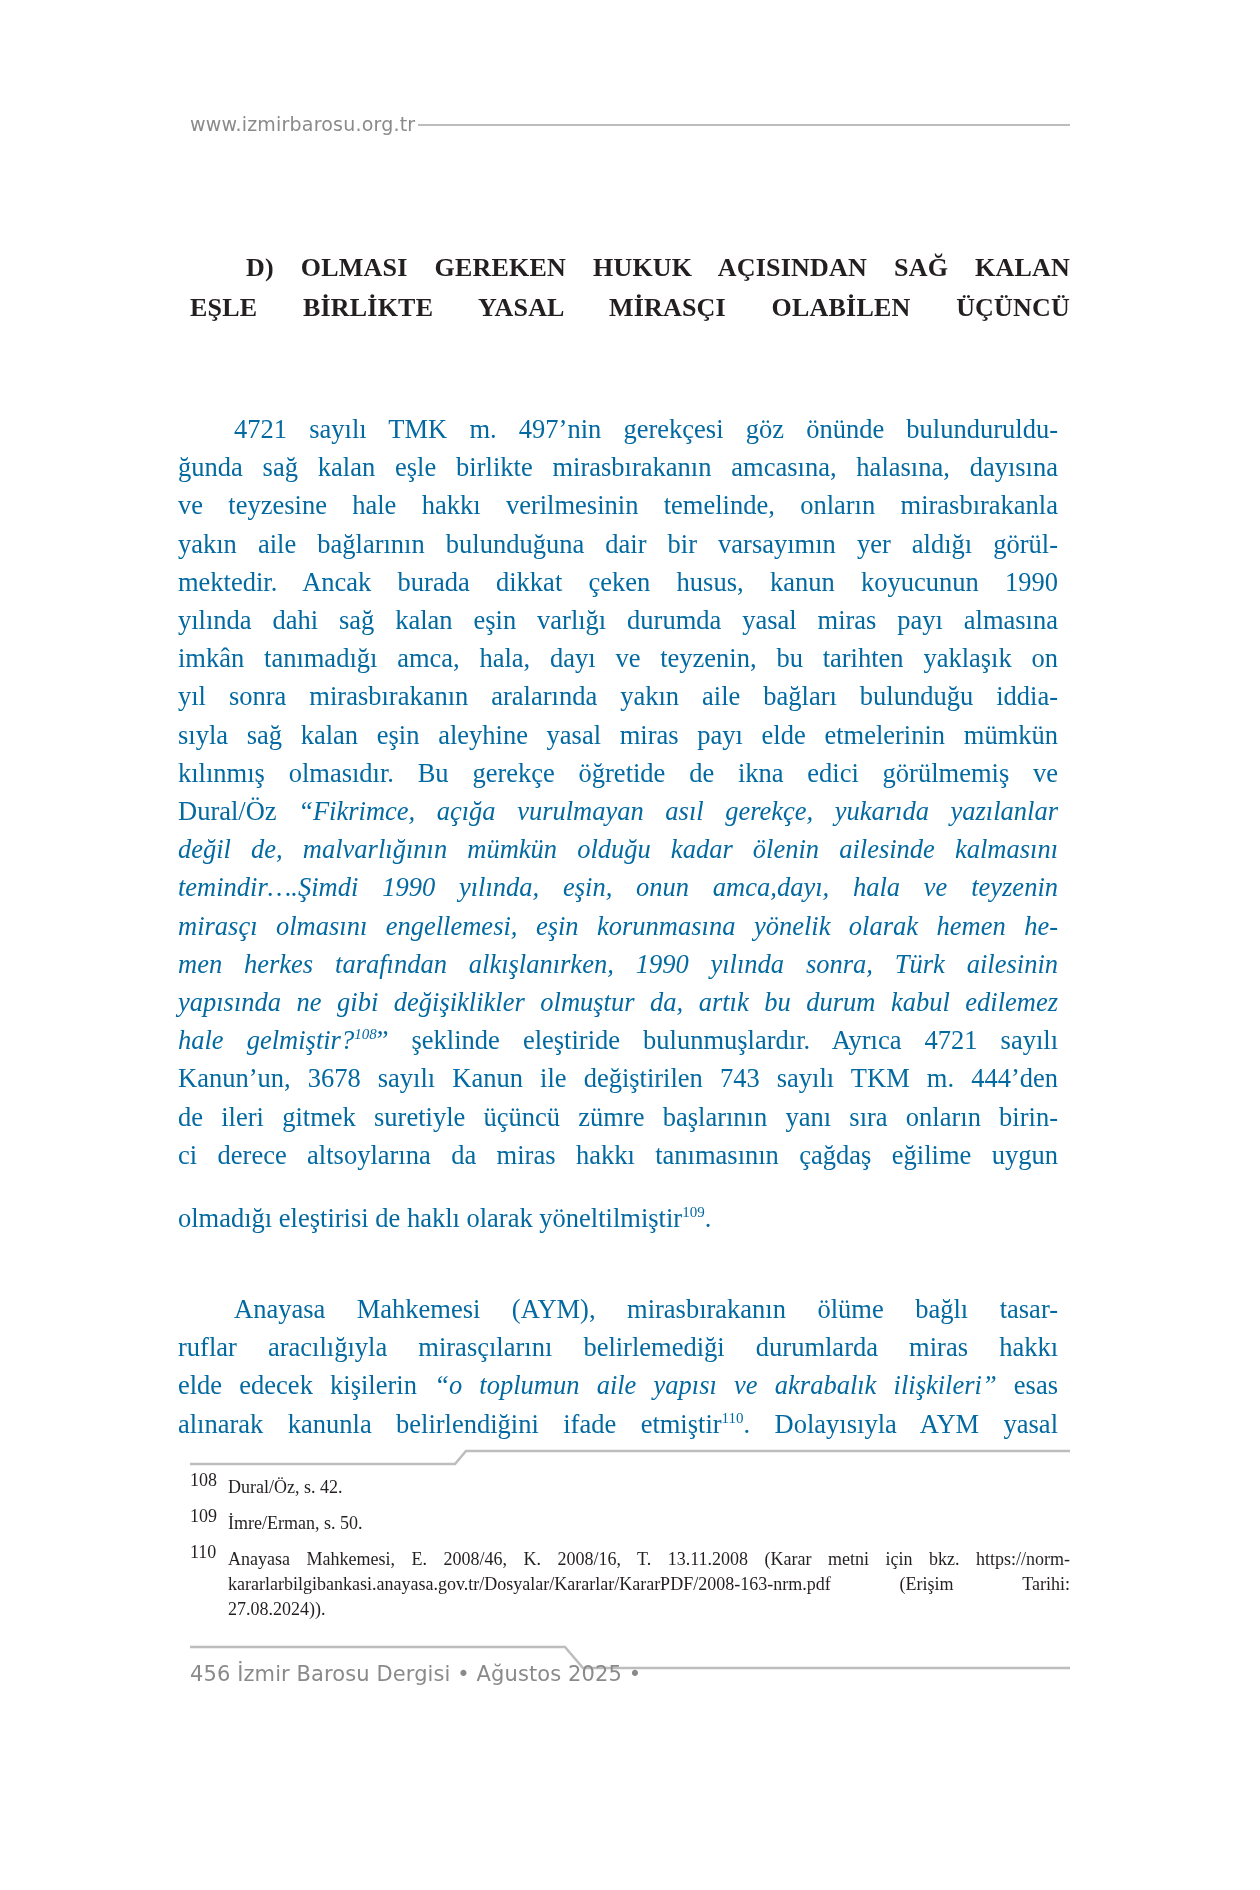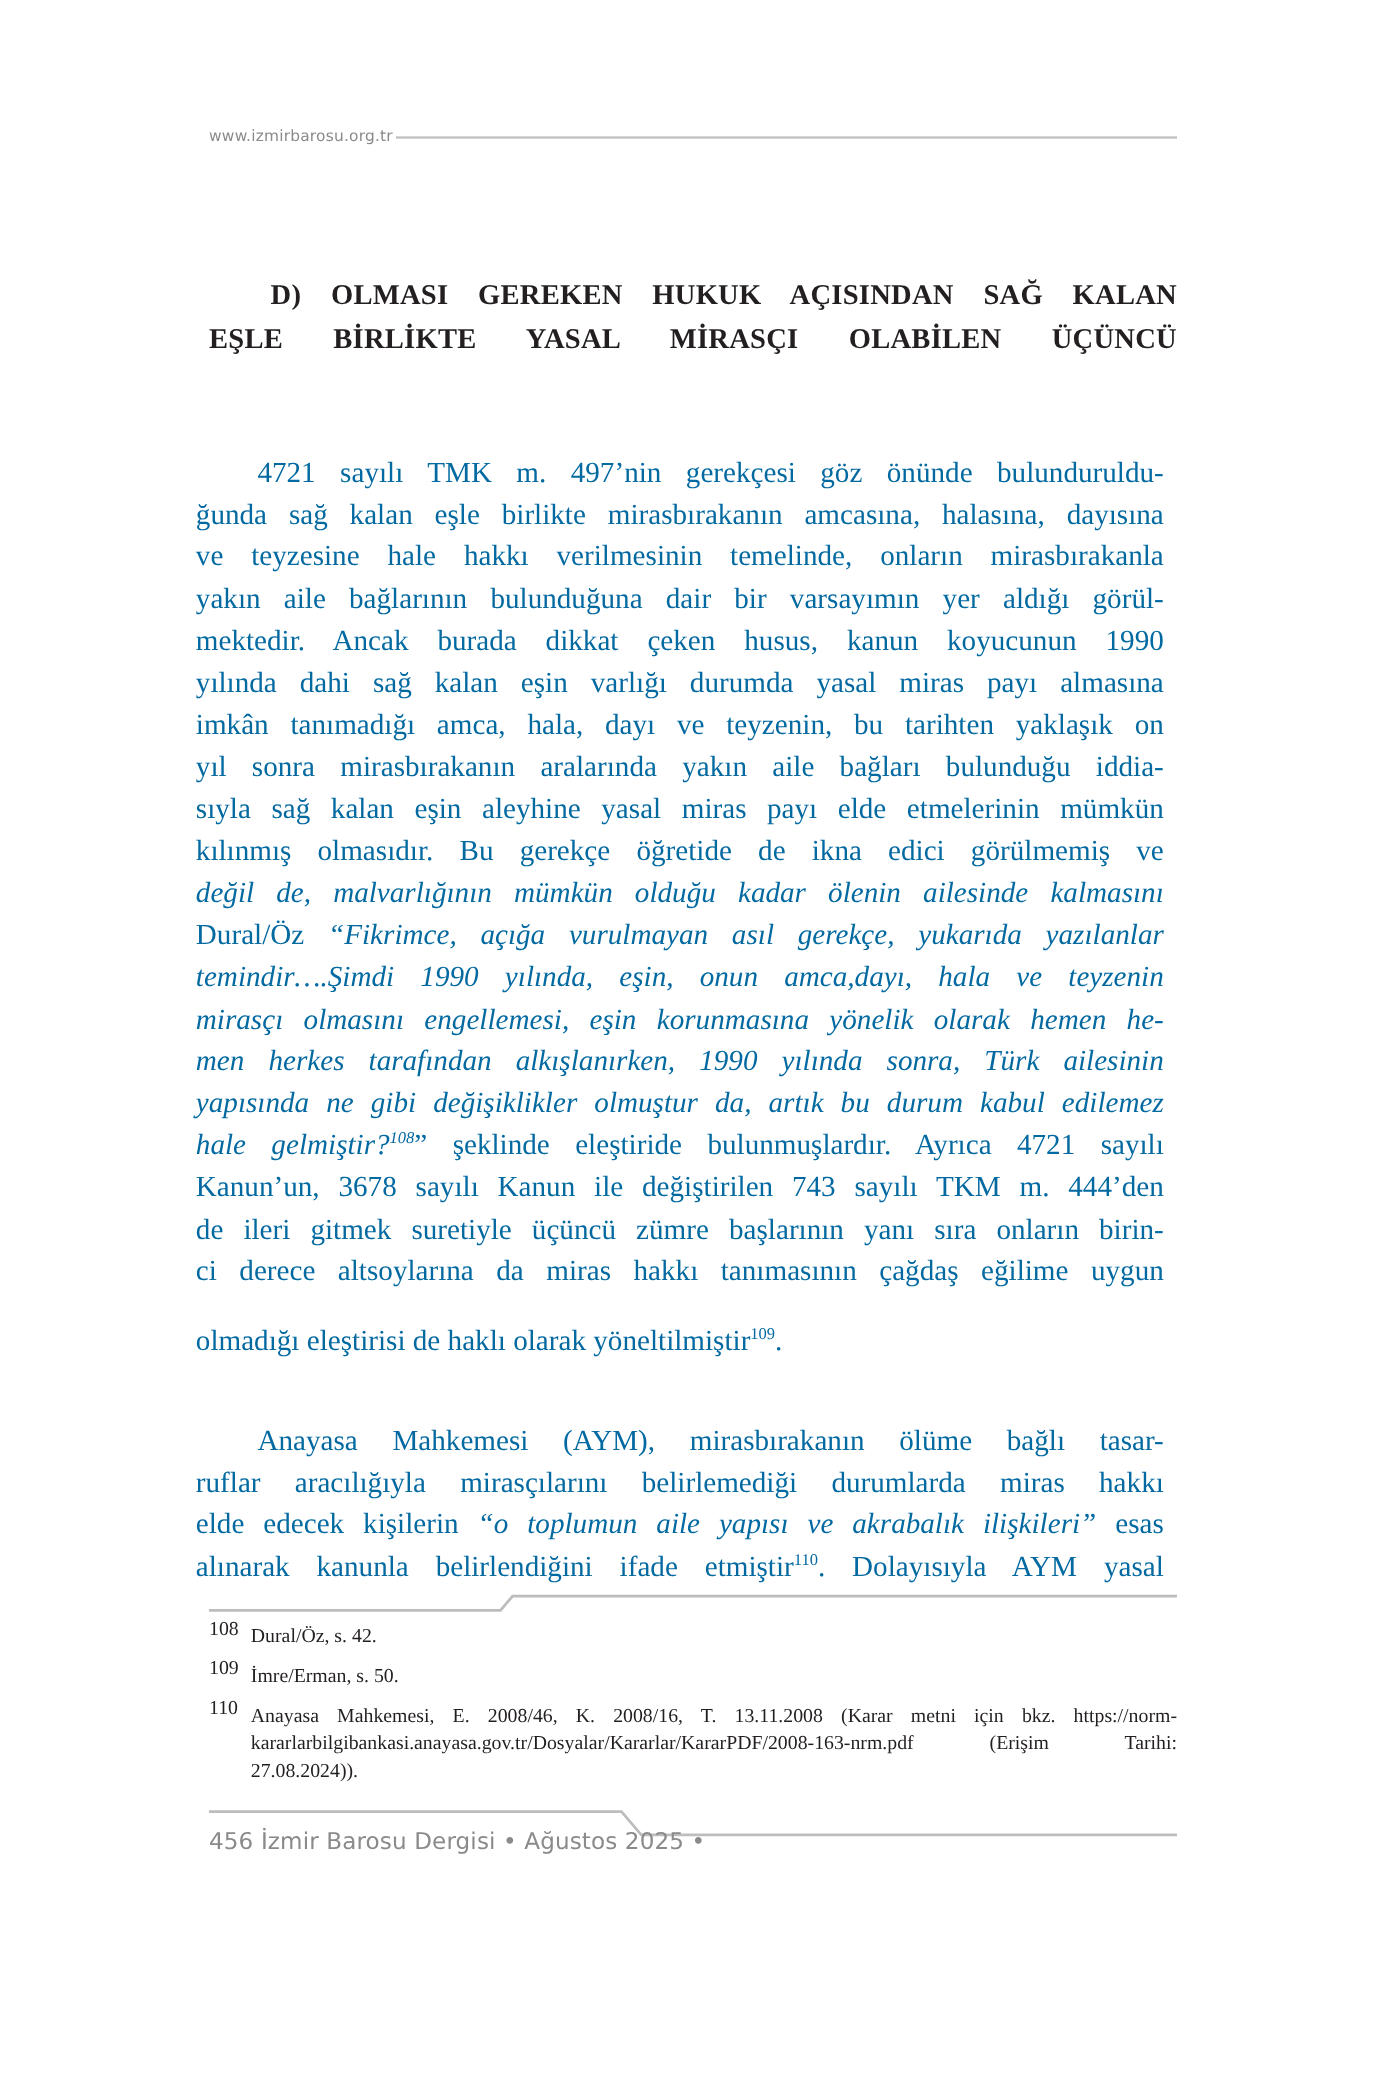--- a/index.html
+++ b/index.html
@@ -19,21 +19,21 @@
       position: absolute;
       left: 190px;
       top: 114px;
       width: 880px;
       height: 20px;
       display: flex;
       align-items: center;
     }
     .running-head .site {
       font-family: "DejaVu Sans", "Liberation Sans", sans-serif;
-      font-size: 14px;
+      font-size: 19px;
       color: #8a8a8a;
       letter-spacing: 0.2px;
       white-space: nowrap;
       padding-right: 3px;
     }
     .running-head .rule {
       flex: 1;
       height: 2px;
       background: #bdbdbd;
       margin-top: 2px;
@@ -148,22 +148,22 @@
   <span class="line indent">4721 sayılı TMK m. 497’nin gerekçesi göz önünde bulundurul­du-</span>
   <span class="line">ğunda sağ kalan eşle birlikte mirasbırakanın amcasına, halasına, dayısına</span>
   <span class="line">ve teyzesine hale hakkı verilmesinin temelinde, onların mirasbırakanla</span>
   <span class="line">yakın aile bağlarının bulunduğuna dair bir varsayımın yer aldığı görül-</span>
   <span class="line">mektedir. Ancak burada dikkat çeken husus, kanun koyucunun 1990</span>
   <span class="line">yılında dahi sağ kalan eşin varlığı durumda yasal miras payı almasına</span>
   <span class="line">imkân tanımadığı amca, hala, dayı ve teyzenin, bu tarihten yaklaşık on</span>
   <span class="line">yıl sonra mirasbırakanın aralarında yakın aile bağları bulunduğu iddia-</span>
   <span class="line">sıyla sağ kalan eşin aleyhine yasal miras payı elde etmelerinin mümkün</span>
   <span class="line">kılınmış olmasıdır. Bu gerekçe öğretide de ikna edici görülmemiş ve</span>
+  <span class="line"><span>Dural/Öz </span><em>“Fikrimce, açığa vurulmayan asıl gerekçe, yukarıda yazılanlar</em></span>
   <span class="line"><em>değil de, malvarlığının mümkün olduğu kadar ölenin ailesinde kalmasını</em></span>
-  <span class="line"><span>Dural/Öz </span><em>“Fikrimce, açığa vurulmayan asıl gerekçe, yukarıda yazılanlar</em></span>
   <span class="line"><em>temindir….Şimdi 1990 yılında, eşin, onun amca,dayı, hala ve teyzenin</em></span>
   <span class="line"><em>mirasçı olmasını engellemesi, eşin korunmasına yönelik olarak hemen he-</em></span>
   <span class="line"><em>men herkes tarafından alkışlanırken, 1990 yılında sonra, Türk ailesinin</em></span>
   <span class="line"><em>yapısında ne gibi değişiklikler olmuştur da, artık bu durum kabul edilemez</em></span>
   <span class="line"><em>hale gelmiştir?</em><sup style="font-style:italic;">108</sup><span>”</span><span> şeklinde eleştiride bulunmuşlardır. Ayrıca 4721 sayılı</span></span>
   <span class="line">Kanun’un, 3678 sayılı Kanun ile değiştirilen 743 sayılı TKM m. 444’den</span>
   <span class="line">de ileri gitmek suretiyle üçüncü zümre başlarının yanı sıra onların birin-</span>
   <span class="line">ci derece altsoylarına da miras hakkı tanımasının çağdaş eğilime uygun</span>
   <span class="line last"><span>olmadığı eleştirisi de haklı olarak yöneltilmiştir</span><sup>109</sup><span>.</span></span>
 </div>

